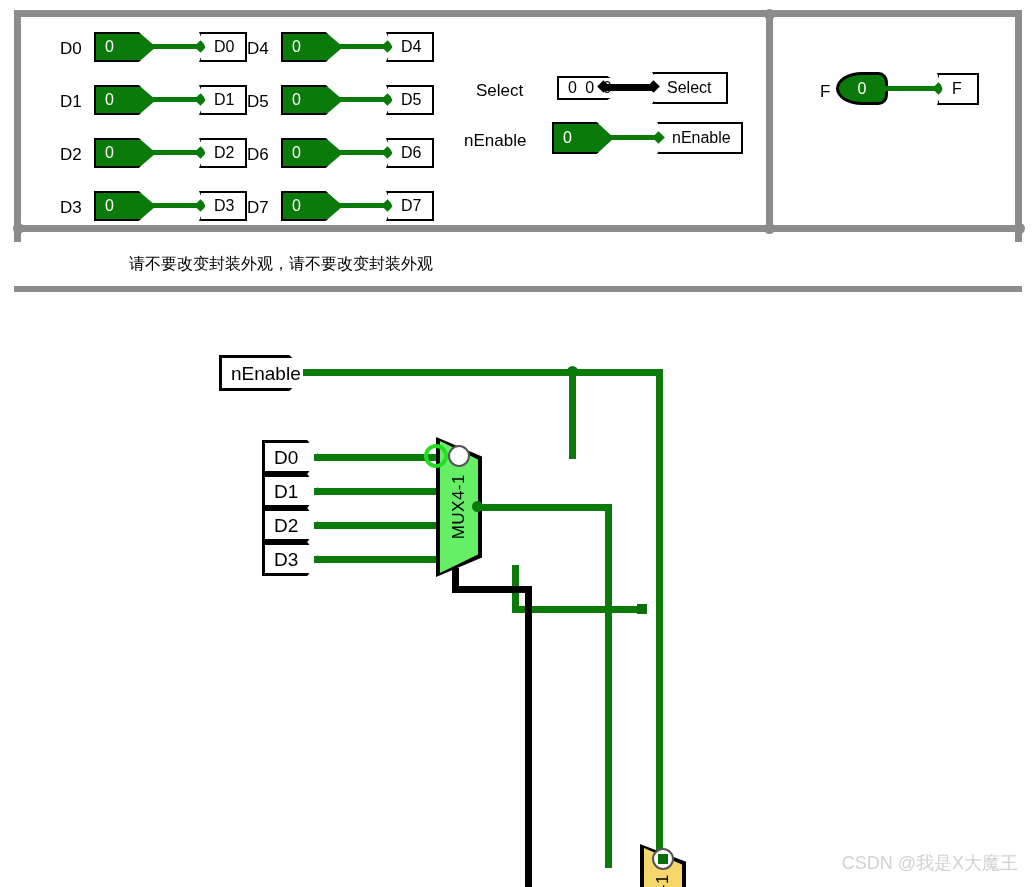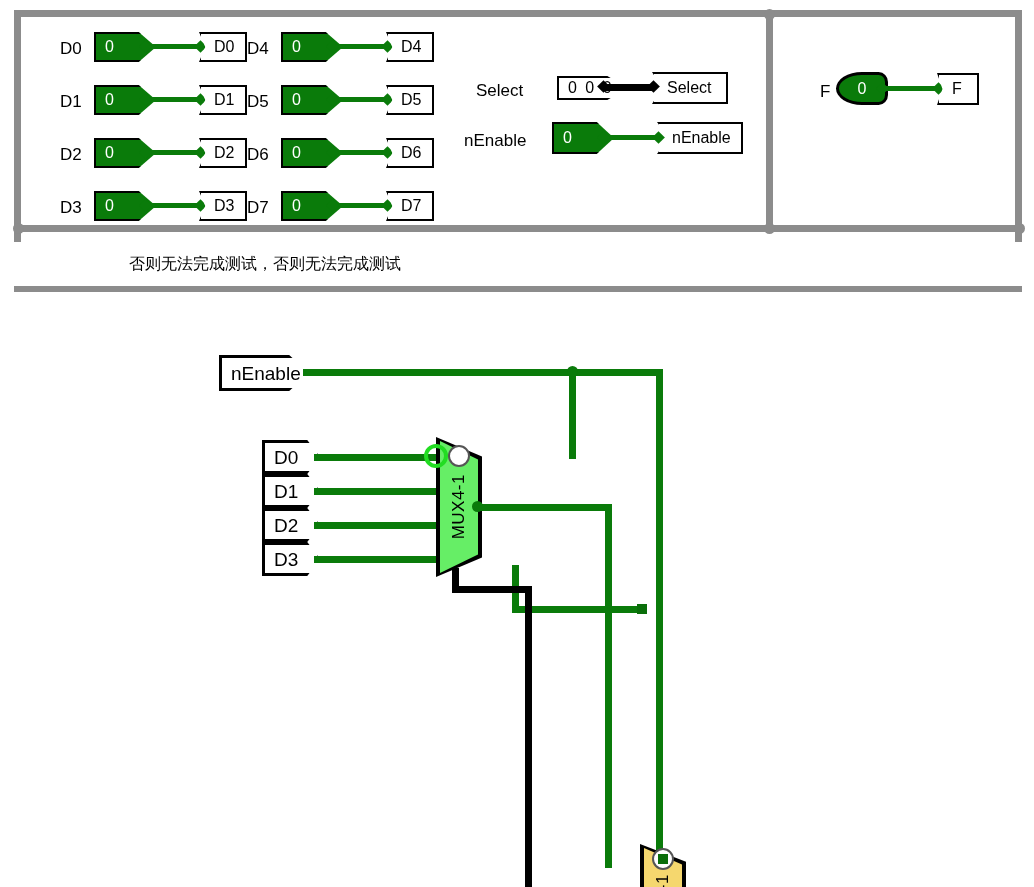--- a/index.html
+++ b/index.html
@@ -335,21 +335,21 @@
       <span class="pin-label" style="left:806px; top:73px;">F</span>
       <div class="probe-round" style="left:822px; top:62px; width:52px; height:33px;">0</div>
       <div class="wire" style="left:868px; top:76px; width:58px; height:5px;"></div>
       <div class="wire-dot" style="left:864px; top:74px;"></div>
       <div class="wire-dot" style="left:920px; top:74px;"></div>
       <div class="sinkpin" style="left:923px; top:63px; width:42px; height:32px;">F</div>
     </div>
   </div>
 
   <div id="status-strip">
-    <span class="status-text" style="margin-left:115px;">否则无法完成测试，否则无法完成测试</span>
+    <span class="status-text" style="margin-left:115px;">请不要改变封装外观，请不要改变封装外观</span>
   </div>
 
   <div id="schematic">
 
     <div class="spin-in" style="left:219px; top:55px; width:90px; height:36px;">nEnable</div>
     <div class="s-wire" style="left:303px; top:69px; width:360px; height:7px;"></div>
     <div class="s-dot" style="left:567px; top:66px;"></div>
     <div class="s-wire" style="left:569px; top:69px; width:7px; height:90px;"></div>
     <div class="s-wire" style="left:656px; top:69px; width:7px; height:500px;"></div>
 
@@ -391,13 +391,14 @@
       <div class="mux-outline" style="left:-4px; top:-4px; width:46px; height:126px;"></div>
       <div class="mux-shape" style="background:#f5d76e;"></div>
       <span class="mux-text">MUX2-1</span>
     </div>
     <div class="mux-circle" style="left:652px; top:548px;">
         <i></i>
       </div>
 
   </div>
 
+  <div id="watermark">CSDN @我是X大魔王</div>
 </div>
 
 </body></html>

